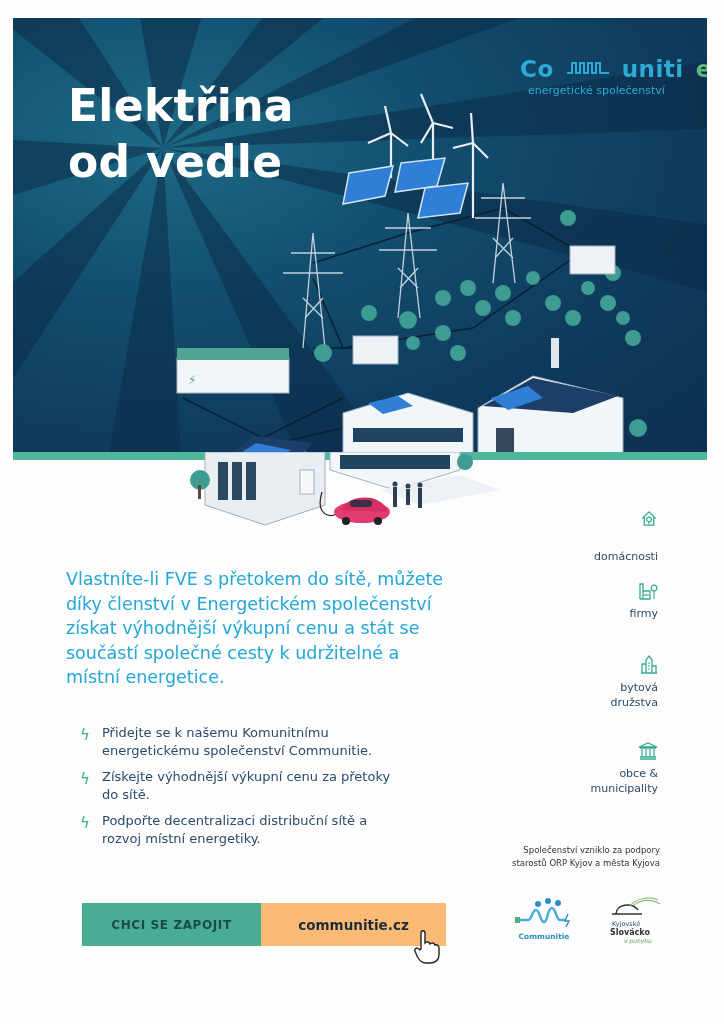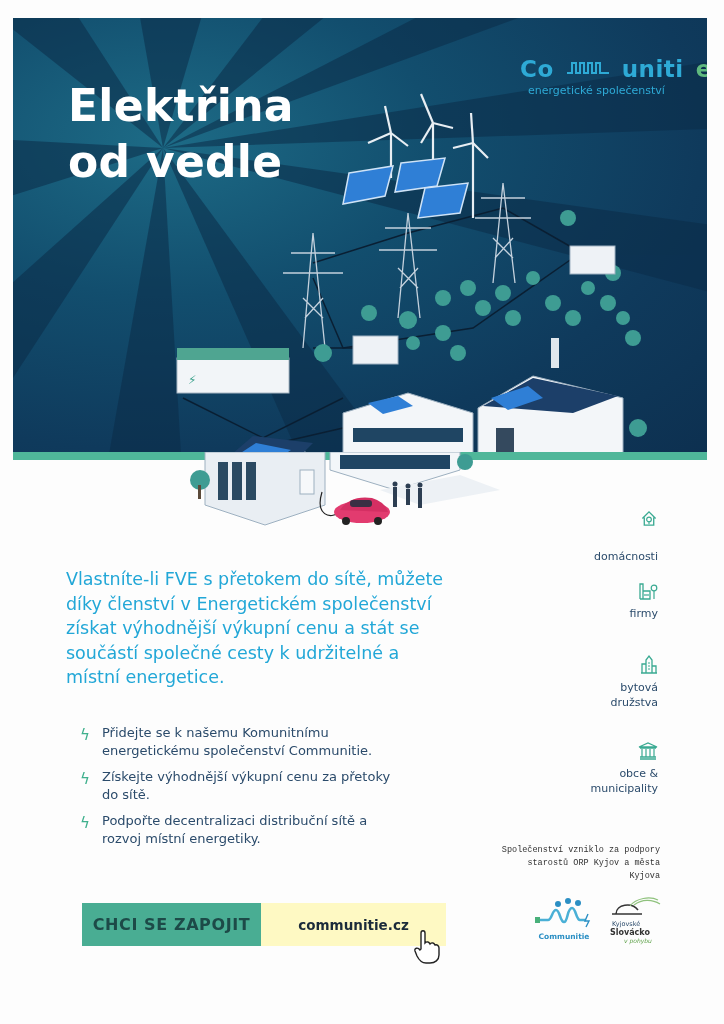--- a/index.html
+++ b/index.html
@@ -38,33 +38,33 @@
   .bullet .bolt { width: 22px; flex: none; color: #3fb08d; font-size: 15px; padding-top: 2px; }
   .bullet .txt { color: #2b4b6b; font-size: 13px; line-height: 18px; }
 
   .side { position: absolute; right: 66px; top: 510px; width: 110px; text-align: right; }
   .side-item { margin-bottom: 18px; display: flex; flex-direction: column; align-items: flex-end; }
   .side-item svg { margin-bottom: 6px; }
   .side-item .lbl { color: #2b4b6b; font-size: 11px; line-height: 15px; }
 
   .support {
     position: absolute; left: 500px; top: 844px; width: 160px;
-    font-size: 8.5px; line-height: 13px; color: #333; text-align: right; font-family: Liberation Mono, monospace;
-  }
-  .logo-comm { position: absolute; left: 534px; top: 896px; width: 60px; height: 50px; }
+    font-size: 8.5px; line-height: 13px; color: #333; text-align: right;
+  }
+  .logo-comm { position: absolute; left: 514px; top: 896px; width: 60px; height: 50px; }
   .logo-kyj { position: absolute; left: 606px; top: 896px; width: 64px; height: 50px; }
 
   .cta { position: absolute; left: 82px; top: 903px; width: 364px; height: 43px; display: flex; }
   .cta-btn {
     width: 179px; height: 43px; background: #49ad93; color: #1d4a48;
-    font-size: 16px; font-weight: bold; letter-spacing: 0.6px;
+    font-size: 12px; font-weight: bold; letter-spacing: 0.6px;
     display: flex; align-items: center; justify-content: center;
   }
   .cta-link {
-    flex: 1; height: 43px; background: #fef9c3; color: #1b2b3a;
+    flex: 1; height: 43px; background: #fdba74; color: #1b2b3a;
     font-size: 13.5px; font-weight: bold;
     display: flex; align-items: center; justify-content: center; position: relative;
   }
   .hand { position: absolute; left: 413px; top: 929px; }
 </style>
 </head>
 <body>
 
 <div class="banner">
   <svg class="rays" viewBox="0 0 694 436">

